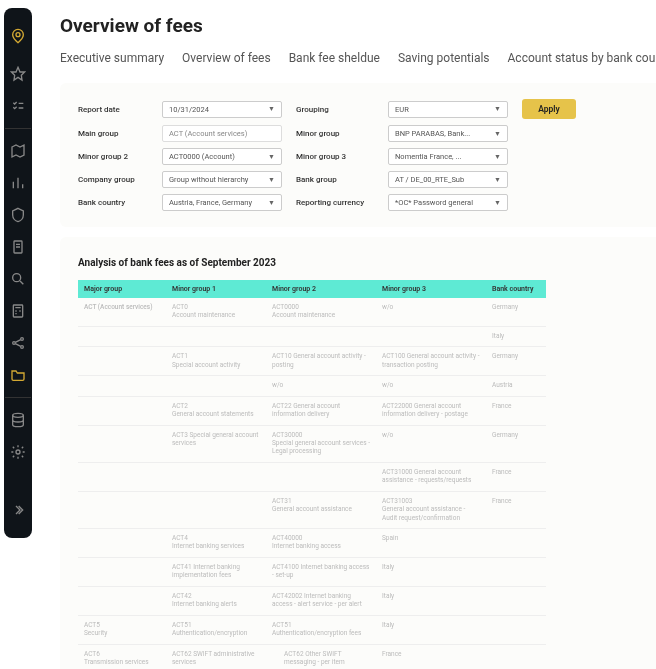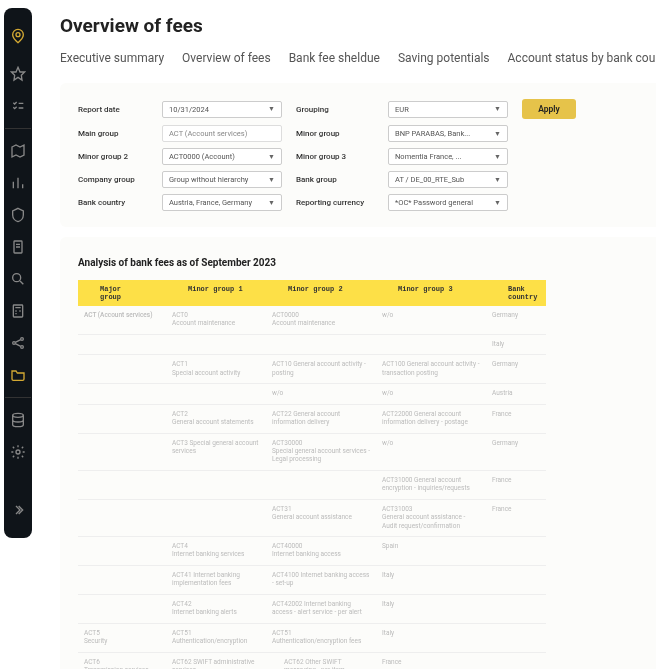--- a/index.html
+++ b/index.html
@@ -19,21 +19,21 @@
 .card { background: #fcfcfa; border-radius: 6px; padding: 16px 18px; margin-bottom: 10px; }
 .filter-grid { display: grid; grid-template-columns: 70px 120px 78px 120px 54px; gap: 6px 14px; align-items: center; font-size: 8px; }
 .filter-label { color: #333; font-weight: 500; }
 .select-box { border: 1px solid #ccc; background: #fff; padding: 3px 6px; font-size: 7.5px; color: #555; display: flex; justify-content: space-between; align-items: center; border-radius: 2px; cursor: pointer; white-space: nowrap; overflow: hidden; }
 .select-box.light { border-color: #ddd; color: #888; }
 .select-caret { font-size: 7px; color: #666; margin-left: 4px; }
 .apply-btn { background: #e6c34a; border: none; padding: 5px 14px; font-size: 8.5px; font-weight: 600; color: #222; border-radius: 3px; cursor: pointer; grid-row: 1; grid-column: 5; }
 .analysis-title { font-size: 10px; font-weight: 700; color: #222; margin: 4px 0 12px 0; }
 .table { width: 100%; font-size: 7px; }
 .table-header { display: grid; grid-template-columns: 88px 100px 110px 110px 60px; gap: 0; }
-.th { background: #fde047; padding: 5px 22px; font-weight: 600; color: #333; font-family: Liberation Mono, monospace; }
+.th { background: #5eead4; padding: 5px 6px; font-weight: 600; color: #333; }
 .table-body { display: grid; grid-template-columns: 88px 100px 110px 110px 60px; }
 .cell { padding: 5px 6px 6px 6px; color: #bbb; font-size: 6.5px; border-bottom: 1px solid #eee; line-height: 1.3; }
 .cell.major { color: #bbb; font-weight: 500; }
 svg { width: 16px; height: 16px; }
 </style>
 </head>
 <body>
 
 <div class="shell">
   <div class="sidebar">
@@ -238,21 +238,21 @@
             <div class="cell" style="white-space: pre-line;">France</div>
             <div class="cell major" style="white-space: pre-line;"></div>
             <div class="cell" style="white-space: pre-line;">ACT3 Special general account services</div>
             <div class="cell" style="white-space: pre-line;">ACT30000
 Special general account services -Legal processing</div>
             <div class="cell" style="white-space: pre-line;">w/o</div>
             <div class="cell" style="white-space: pre-line;">Germany</div>
             <div class="cell major" style="white-space: pre-line;"></div>
             <div class="cell" style="white-space: pre-line;"></div>
             <div class="cell" style="white-space: pre-line;"></div>
-            <div class="cell" style="white-space: pre-line;">ACT31000 General account encryption - inquiries/requests</div>
+            <div class="cell" style="white-space: pre-line;">ACT31000 General account assistance - requests/requests</div>
             <div class="cell" style="white-space: pre-line;">France</div>
             <div class="cell major" style="white-space: pre-line;"></div>
             <div class="cell" style="white-space: pre-line;"></div>
             <div class="cell" style="white-space: pre-line;">ACT31
 General account assistance</div>
             <div class="cell" style="white-space: pre-line;">ACT31003
 General account assistance - Audit request/confirmation</div>
             <div class="cell" style="white-space: pre-line;">France</div>
             <div class="cell major" style="white-space: pre-line;"></div>
             <div class="cell" style="white-space: pre-line;">ACT4

